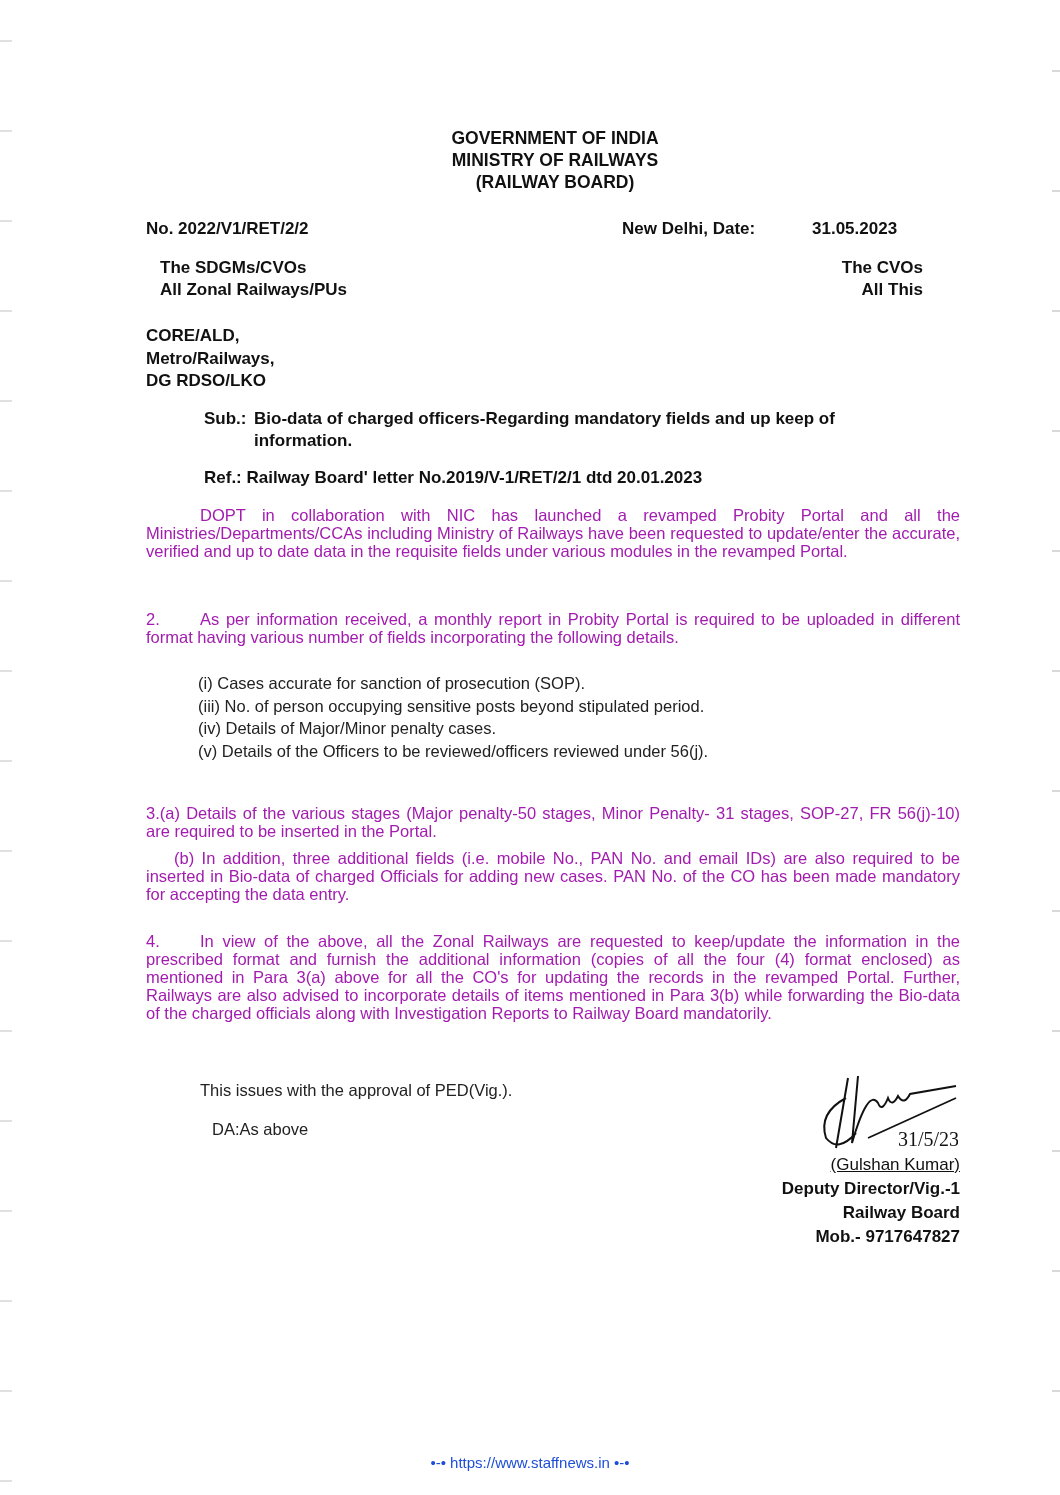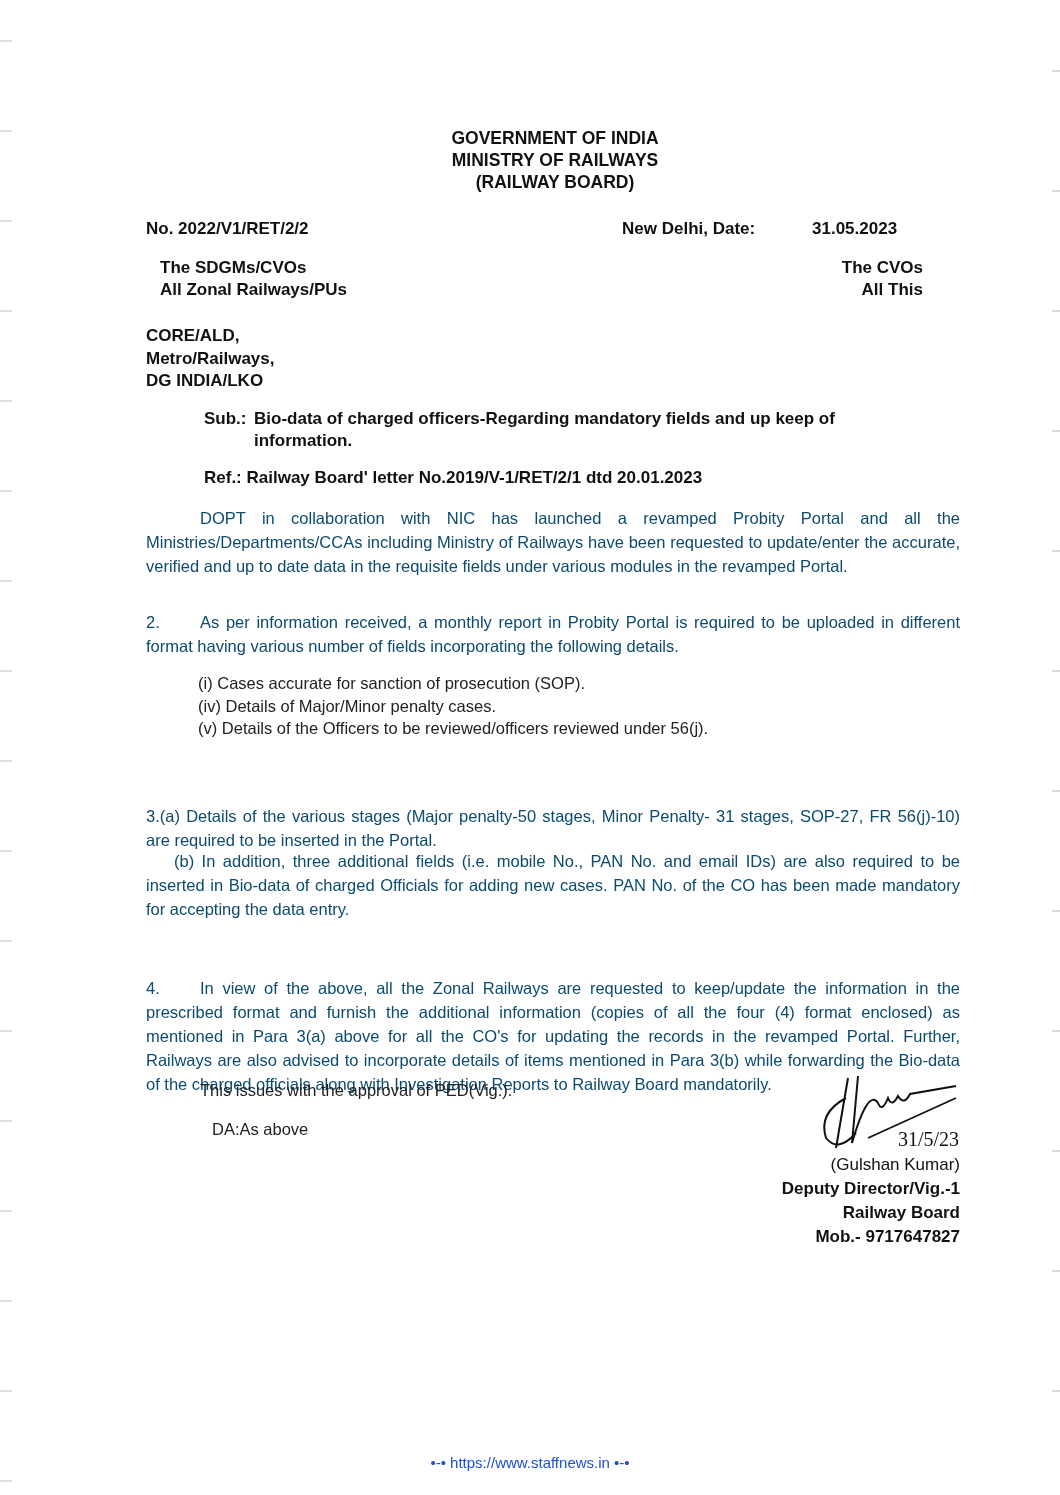--- a/index.html
+++ b/index.html
@@ -19,36 +19,36 @@
   .ref-no { left: 146px; top: 218px; }
   .date-lbl { left: 622px; top: 218px; }
   .date-val { left: 812px; top: 218px; }
   .to-left { left: 160px; top: 257px; }
   .to-right { right: 137px; top: 257px; text-align: right; }
   .to-more { left: 146px; top: 325px; line-height: 22.5px; }
   .sub { left: 204px; top: 408px; width: 720px; }
   .sub .lbl { position: absolute; left: 0; }
   .sub .txt { display: block; padding-left: 50px; }
   .refline { left: 204px; top: 467px; }
-  .para { position: absolute; left: 146px; width: 814px; font-size: 16.5px; line-height: 24px;
-    text-align: justify; text-align-last: left; color: #0c4a6e; }
+  .para { position: absolute; left: 146px; width: 814px; font-size: 16.5px; line-height: 18px;
+    text-align: justify; text-align-last: left; color: #a21caf; }
   .p1 { top: 506px; }
   .p1 .indent { display: inline-block; width: 54px; }
   .p2 { top: 610px; }
   .p2 .num { display: inline-block; width: 54px; }
   .list { position: absolute; left: 198px; top: 672px; font-size: 16.5px; line-height: 22.5px; color: #222; }
   .p3a { top: 804px; }
   .p3b { top: 849px; }
   .p3b .indent { display: inline-block; width: 28px; }
-  .p4 { top: 932px; margin-top: 44px; }
+  .p4 { top: 932px; }
   .p4 .num { display: inline-block; width: 54px; }
   .approval { left: 200px; top: 1081px; font-size: 16.5px; color: #222; }
   .da { left: 186px; top: 1120px; font-size: 16.5px; color: #222; margin-left: 26px; }
   .sig-block { position: absolute; right: 100px; top: 1153px; text-align: right; font-size: 17px; line-height: 24px; }
-  .sig-block .name { font-weight: normal; }
+  .sig-block .name { font-weight: normal; text-decoration: underline; }
   .sig-block .b { font-weight: bold; }
   .signature { position: absolute; left: 808px; top: 1068px; width: 150px; height: 90px; }
   .footer { position: absolute; left: 0; width: 1060px; top: 1454px; text-align: center; font-size: 15px; color: #1d4ed8; }
 </style>
 </head>
 <body>
 
 <div class="edge-l"></div>
 <div class="edge-r"></div>
 
@@ -66,36 +66,37 @@
   <div>The SDGMs/CVOs</div>
   <div>All Zonal Railways/PUs</div>
 </div>
 <div class="abs bold f17 to-right">
   <div>The CVOs</div>
   <div>All This</div>
 </div>
 <div class="abs bold f17 to-more">
   <div>CORE/ALD,</div>
   <div>Metro/Railways,</div>
-  <div>DG INDIA/LKO</div>
+  <div>DG RDSO/LKO</div>
 </div>
 
 <div class="abs bold f17 sub">
   <span class="lbl">Sub.:</span>
   <span class="txt">Bio-data of charged officers-Regarding mandatory fields and up keep of information.</span>
 </div>
 
 <div class="abs bold f17 refline">Ref.: Railway Board' letter No.2019/V-1/RET/2/1 dtd 20.01.2023</div>
 
 <div class="para p1"><span class="indent"></span><span>DOPT in collaboration with NIC has launched a revamped Probity Portal and all the Ministries/Departments/CCAs including Ministry of Railways have been requested to update/enter the accurate, verified and up to date data in the requisite fields under various modules in the revamped Portal.</span></div>
 
 <div class="para p2"><span class="num">2.</span><span>As per information received, a monthly report in Probity Portal is required to be uploaded in different format having various number of fields incorporating the following details.</span></div>
 
 <div class="list">
   <div>(i) Cases accurate for sanction of prosecution (SOP).</div>
+  <div>(iii) No. of person occupying sensitive posts beyond stipulated period.</div>
   <div>(iv) Details of Major/Minor penalty cases.</div>
   <div>(v) Details of the Officers to be reviewed/officers reviewed under 56(j).</div>
 </div>
 
 <div class="para p3a">3.(a)  Details of the various stages (Major penalty-50 stages, Minor Penalty- 31 stages, SOP-27, FR 56(j)-10) are required to be inserted in the Portal.</div>
 <div class="para p3b"><span class="indent"></span><span>(b)  In addition, three additional fields (i.e. mobile No., PAN No. and email IDs) are also required to be inserted in Bio-data of charged Officials for adding new cases. PAN No. of the CO has been made mandatory for accepting the data entry.</span></div>
 
 <div class="para p4"><span class="num">4.</span><span>In view of the above, all the Zonal Railways are requested to keep/update the information in the prescribed format and furnish the additional information (copies of all the four (4) format enclosed) as mentioned in Para 3(a) above for all the CO's for updating the records in the revamped Portal. Further, Railways are also advised to incorporate details of items mentioned in Para 3(b) while forwarding the Bio-data of the charged officials along with Investigation Reports to Railway Board mandatorily.</span></div>
 
 <div class="abs approval">This issues with the approval of PED(Vig.).</div>

